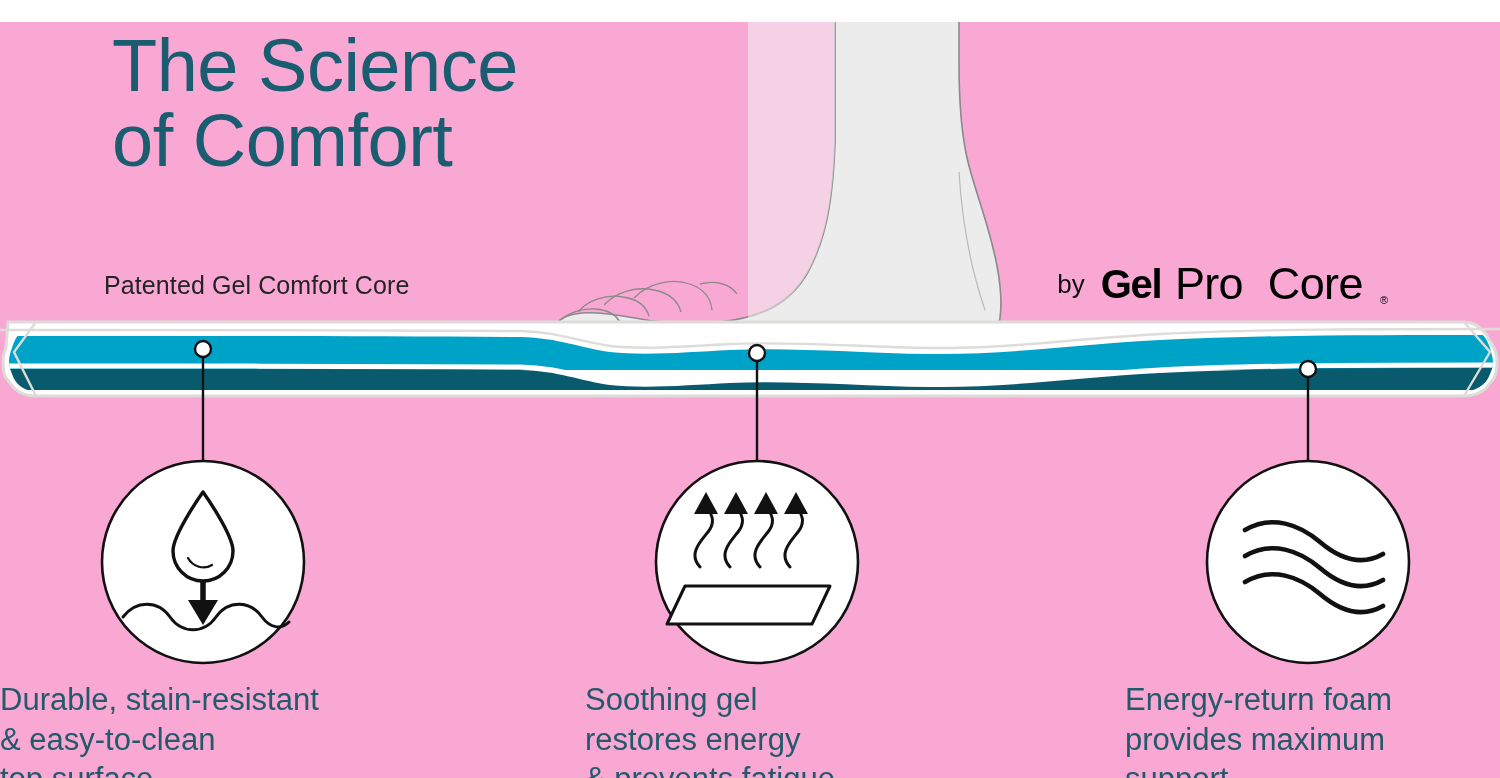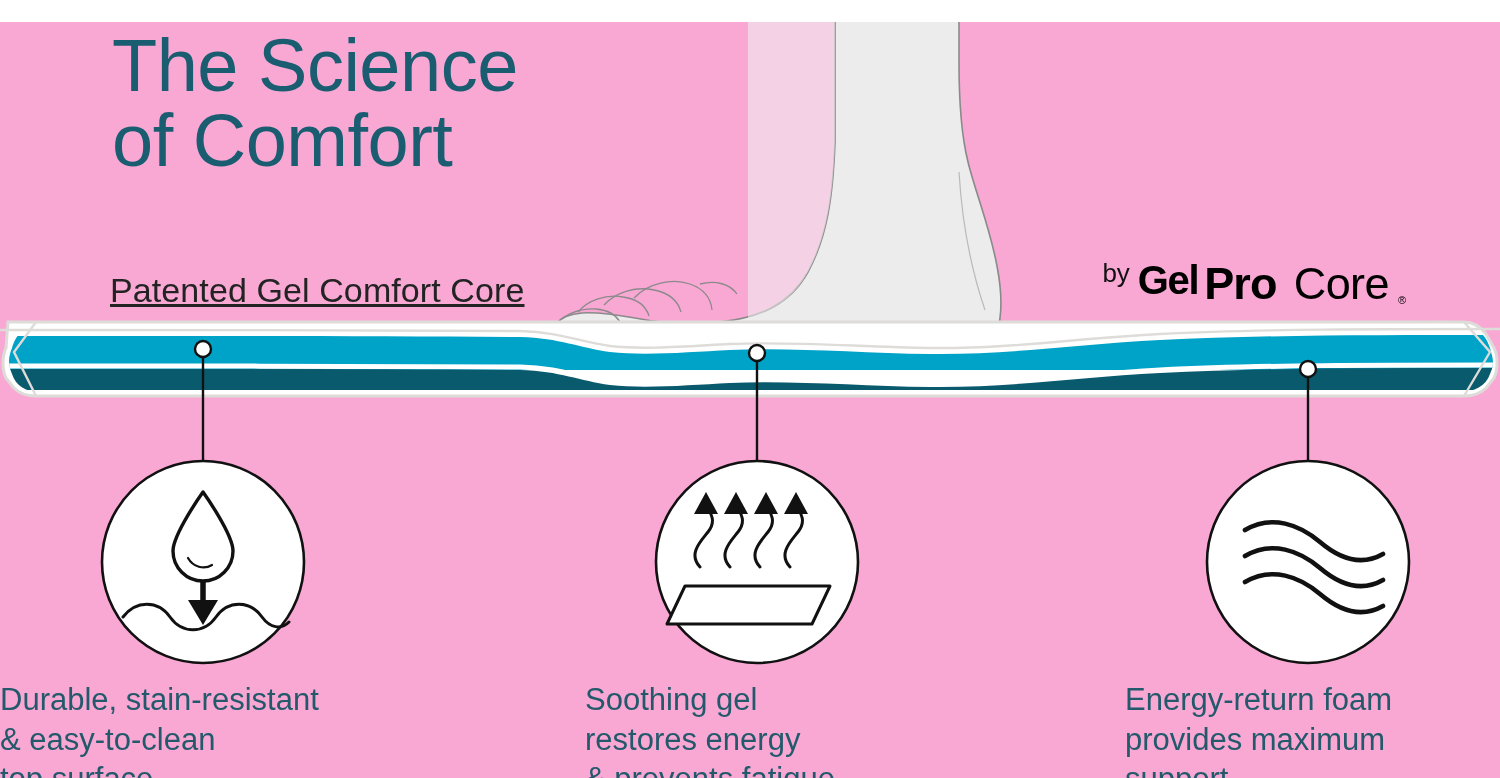--- a/index.html
+++ b/index.html
@@ -28,54 +28,53 @@
     font-size: 74px;
     line-height: 1.02;
     font-weight: 300;
     letter-spacing: -0.5px;
     color: #1a5c70;
     white-space: pre-line;
   }
   
   #core-label {
     position: absolute;
-    left: 110px;
+    left: 104px;
     top: 249px;
-    font-size: 34px;
+    font-size: 25px;
     font-weight: 300;
     letter-spacing: 0.1px;
     color: #232323;
     white-space: nowrap;
-    text-decoration: underline;
   }
   
   #brand {
     position: absolute;
-    right: 94px;
+    right: 112px;
     top: 236px;
     display: flex;
-    align-items: flex-start;
-    gap: 8px;
+    align-items: center;
+    gap: 16px;
     white-space: nowrap;
   }
   #brand .by {
     font-size: 26px;
     font-weight: 300;
     color: #111111;
     letter-spacing: 0px;
   }
   #brand .gel {
     font-size: 40px;
     font-weight: 700;
     color: #000000;
     letter-spacing: -1.4px;
   }
   #brand .pro {
     font-size: 45px;
-    font-weight: 700;
+    font-weight: 400;
     color: #000000;
     letter-spacing: -0.8px;
     margin-left: -2px;
   }
   #brand .elite {
     font-size: 45px;
     font-weight: 300;
     color: #000000;
     letter-spacing: -0.6px;
     margin-left: 9px;

